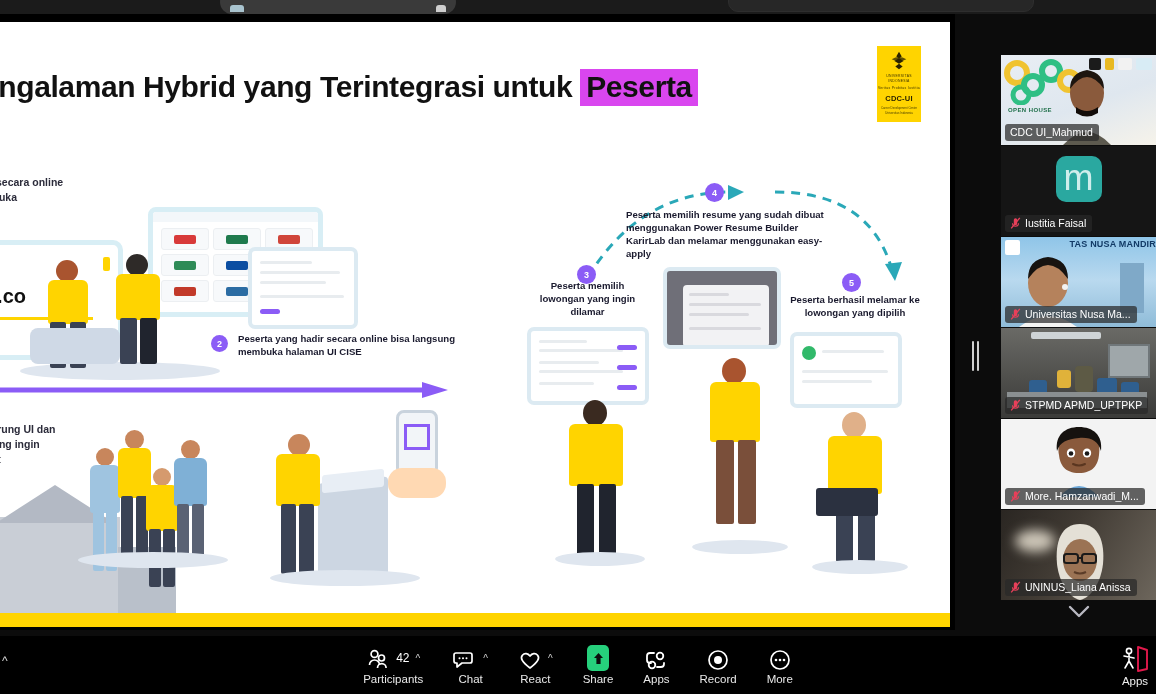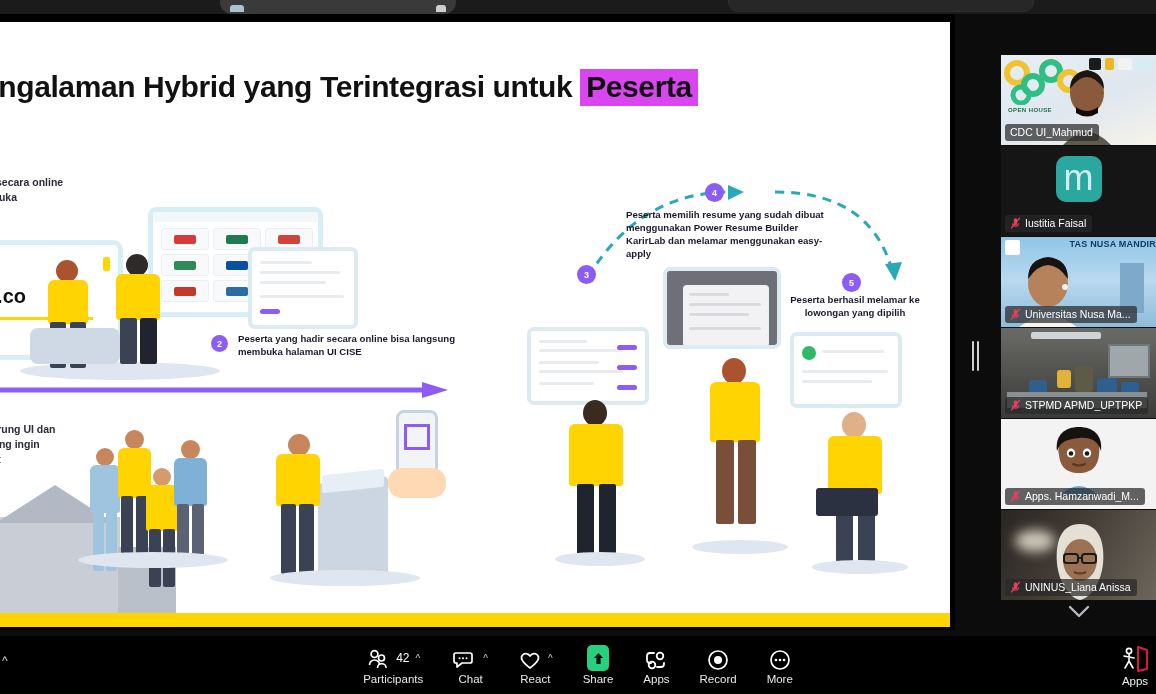--- a/index.html
+++ b/index.html
@@ -170,20 +170,30 @@
   </div>
 
   <div class="stage">
     <div class="slide">
 
       <div class="slide-title">
         <span>engalaman Hybrid yang Terintegrasi untuk</span>
         <span class="hl">Peserta</span>
       </div>
 
+      <div class="cdc-badge">
+        <svg class="crest" viewBox="0 0 24 24">
+          <path d="M12 2 L15 7 L12 9 L9 7 Z M12 9 L17 12 L12 15 L7 12 Z M12 15 L16 18 L12 21 L8 18 Z" fill="#2b2300"></path>
+          <path d="M4 10 Q12 5 20 10 Q12 14 4 10 Z" fill="#2b2300" opacity=".75"></path>
+        </svg>
+        <div class="uiline">UNIVERSITAS INDONESIA</div>
+        <div class="uiline">Veritas Probitas Iustitia</div>
+        <div class="cdc">CDC-UI</div>
+        <div class="sub">Career Development Center Universitas Indonesia</div>
+      </div>
 
       <div class="cap-lead" style="left:-60px; top:153px; width:190px;">yang hadir secara online<br>sung membuka<br>UI CISE</div>
 
       <div class="url-card">
         <div class="tab"></div>
         <div class="u">se.karirlab.co</div>
         <div class="underline"></div>
       </div>
 
       <div class="monitor">
@@ -312,20 +322,21 @@
         <path d="M8 95 Q 60 10 150 10" fill="none" stroke="#2aa8b8" stroke-width="3" stroke-dasharray="9 7"></path>
         <polygon points="148,3 164,10 148,18" fill="#2aa8b8"></polygon>
         <path d="M195 10 Q 290 10 312 88" fill="none" stroke="#2aa8b8" stroke-width="3" stroke-dasharray="9 7"></path>
         <polygon points="305,82 315,99 322,80" fill="#2aa8b8"></polygon>
       </svg>
 
       <div class="numdot" style="left:705px; top:161px; width:19px; height:19px;">4</div>
       <div class="cap" style="left:626px; top:187px; width:200px; text-align:left;">Peserta memilih resume yang sudah dibuat menggunakan Power Resume Builder KarirLab dan melamar menggunakan easy-apply</div>
 
       <div class="numdot" style="left:577px; top:243px; width:19px; height:19px;">3</div>
+      <div class="cap" style="left:530px; top:258px; width:115px; text-align:center;">Peserta memilih lowongan yang ingin dilamar</div>
 
       <div class="numdot" style="left:842px; top:251px; width:19px; height:19px;">5</div>
       <div class="cap" style="left:790px; top:272px; width:130px; text-align:center;">Peserta berhasil melamar ke lowongan yang dipilih</div>
 
       <div class="devicecard" style="left:527px; top:305px; width:122px; height:78px;">
         <div class="ln" style="left:8px; top:9px; width:48px;"></div>
         <div class="ln" style="left:8px; top:18px; width:84px;"></div>
         <div class="ln" style="left:8px; top:30px; width:60px;"></div>
         <div class="ln" style="left:8px; top:39px; width:84px;"></div>
         <div class="ln" style="left:8px; top:51px; width:55px;"></div>
@@ -483,21 +494,21 @@
           <circle cx="38" cy="28.5" r="2.3" fill="#181818"></circle>
         <path d="M24 39 q6 3 12 0" stroke="#5a3620" stroke-width="2" fill="none" stroke-linecap="round"></path>
         <path d="M10 72 q20 -22 40 0Z" fill="#6aa6d8"></path>
       </svg>
       <div class="namebar">
         <svg class="mic-muted" viewBox="0 0 12 14">
           <path d="M6 1.5a2 2 0 0 1 2 2v4a2 2 0 0 1-4 0v-4a2 2 0 0 1 2-2z" fill="#e8405a"></path>
           <path d="M2.5 7.2a3.5 3.5 0 0 0 7 0" fill="none" stroke="#e8405a" stroke-width="1.2"></path>
           <line x1="1" y1="13.2" x2="11" y2="1" stroke="#e8405a" stroke-width="1.6"></line>
         </svg>
-        <span class="nm">Apps. Hamzanwadi_M...</span>
+        <span class="nm">More. Hamzanwadi_M...</span>
       </div>
     </div>
 
     <div class="tile">
       <div class="t6bg"></div>
       <div style="position:absolute; left:14px; top:20px; width:40px; height:22px; background:#cdc6b8; filter:blur(6px); border-radius:50%;"></div>
       <svg class="t6face" viewBox="0 0 62 80">
         <path d="M31 4 C12 4 6 22 8 44 C10 62 20 78 31 80 C42 78 52 62 54 44 C56 22 50 4 31 4Z" fill="#e4e0d6"></path>
         <ellipse cx="31" cy="40" rx="17" ry="21" fill="#9b7354"></ellipse>
         <rect x="15" y="34" width="14" height="9" rx="2.5" fill="none" stroke="#1a1a1a" stroke-width="2"></rect>

